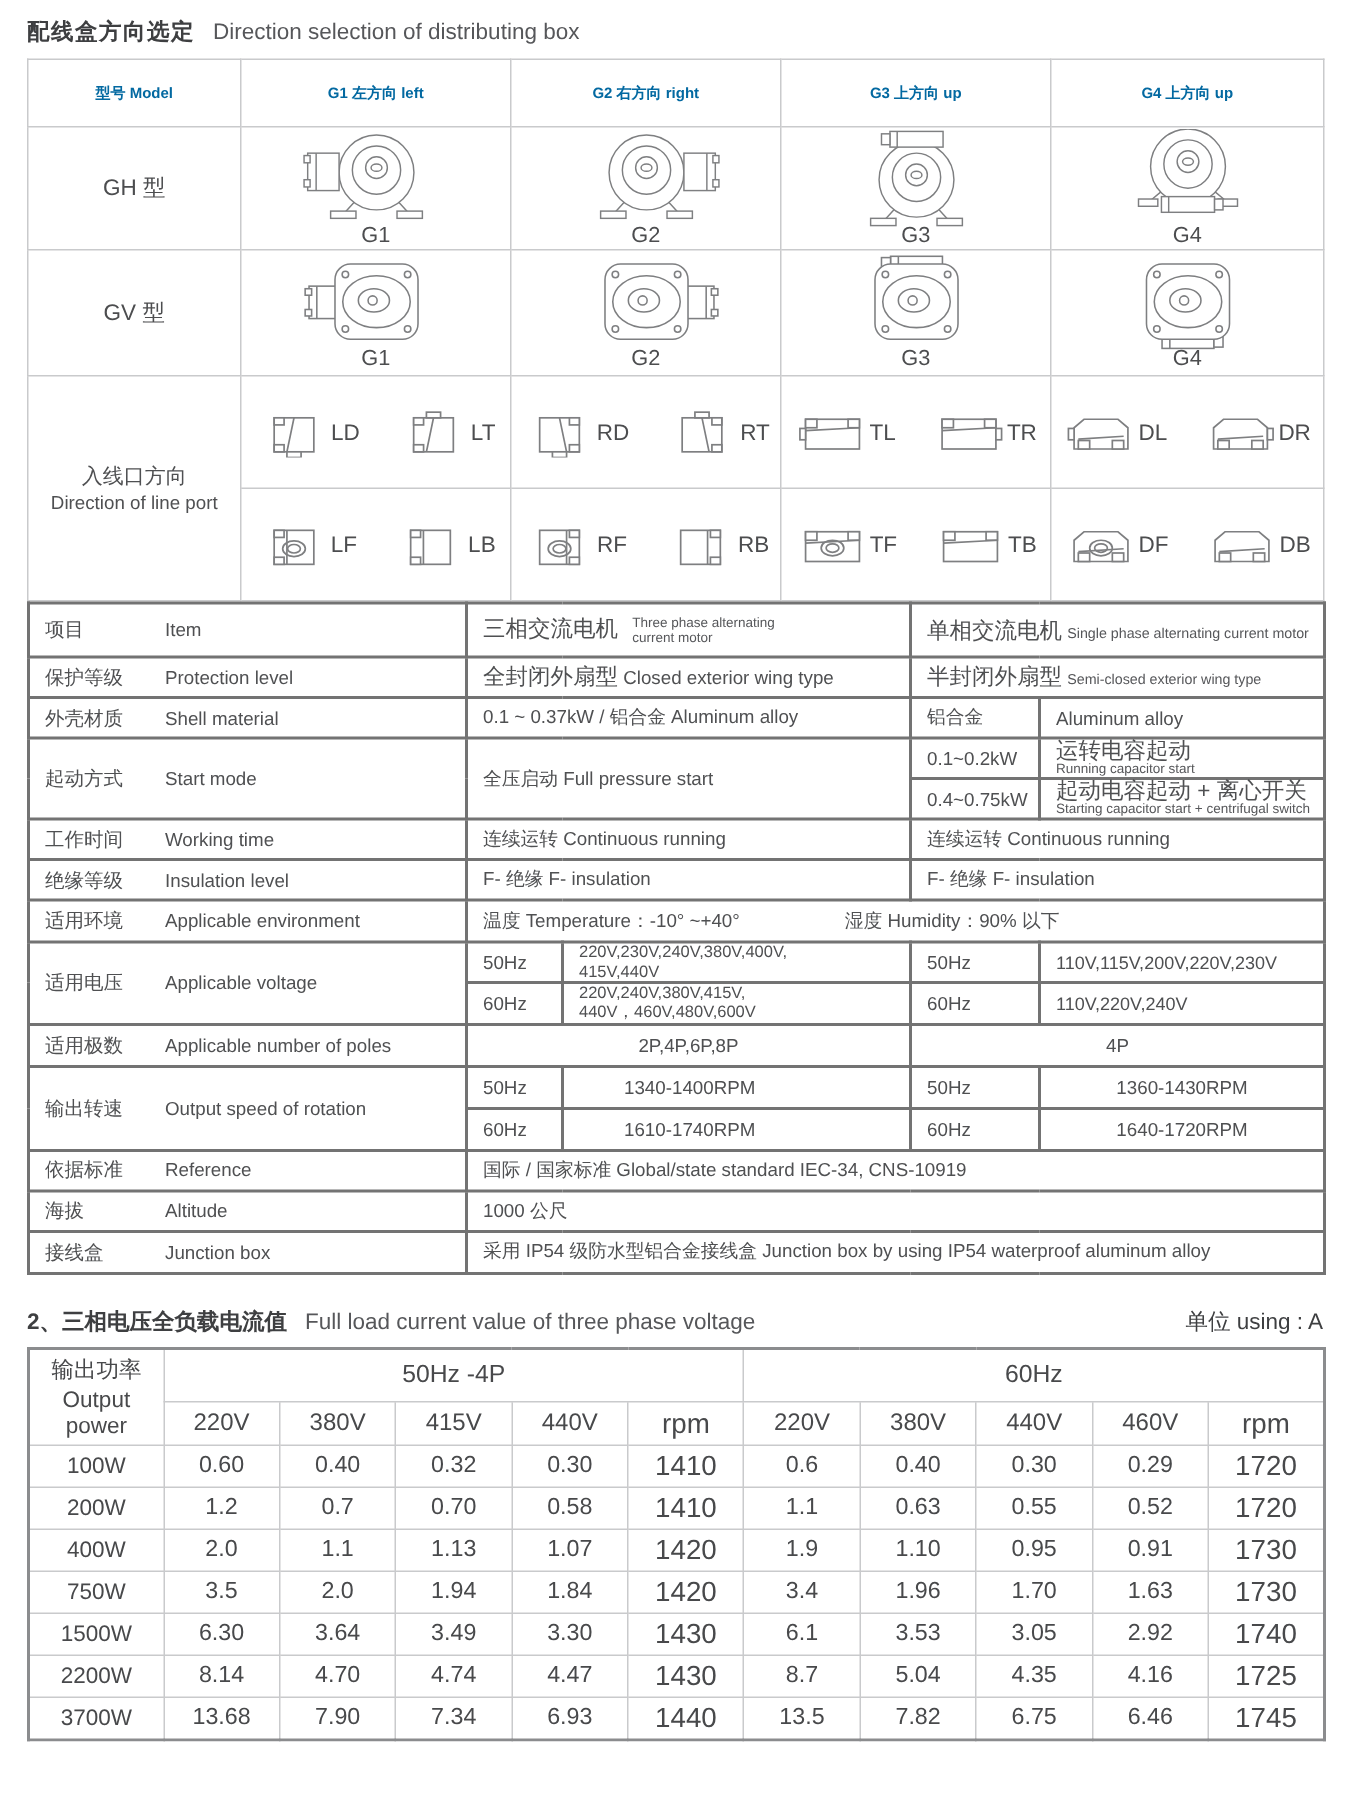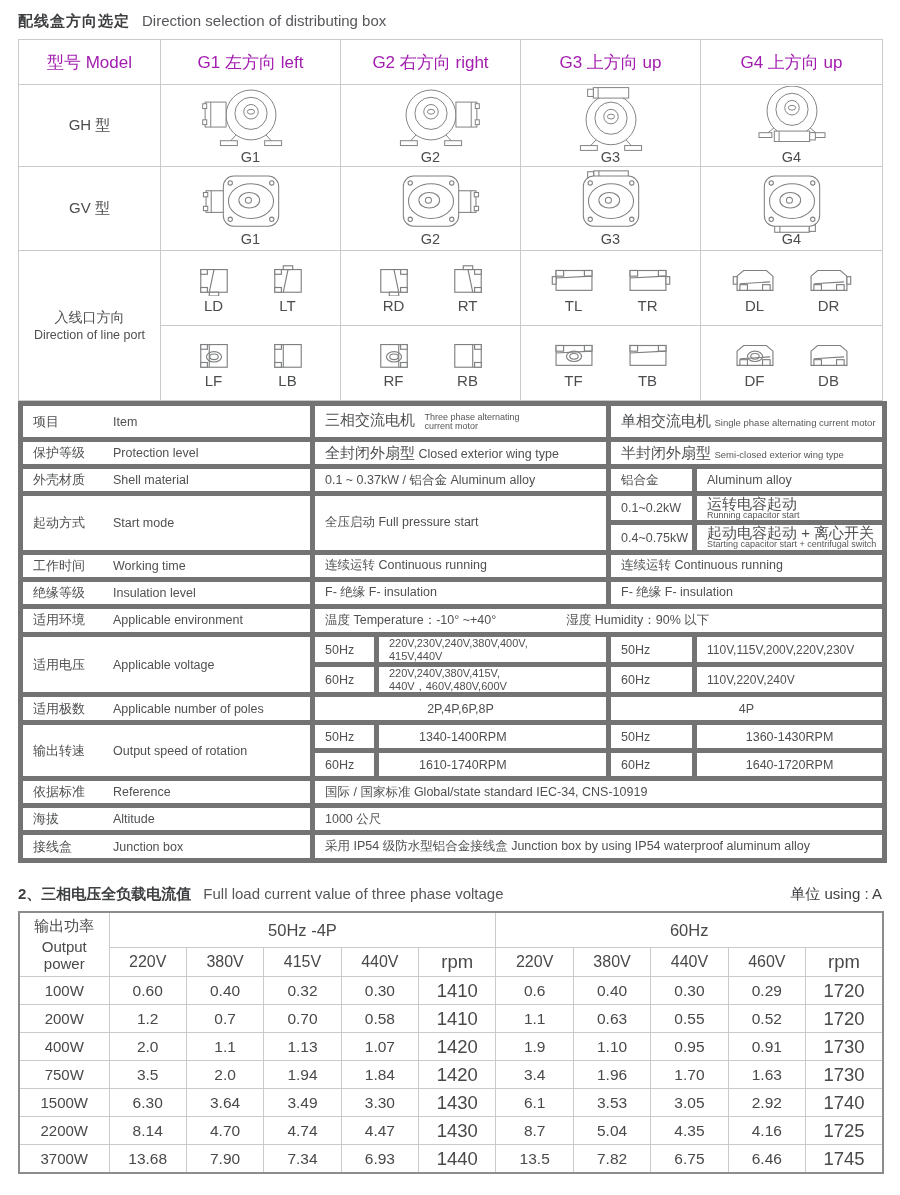--- a/index.html
+++ b/index.html
@@ -5,34 +5,34 @@
   html,body{margin:0;padding:0;background:#fff;}
   body{width:900px;font-family:"Liberation Sans","DejaVu Sans",sans-serif;color:#4f5052;}
   .page{padding:8px 18px 0 18px;}
   .sec-title{display:flex;align-items:baseline;gap:12px;font-size:15px;margin:4px 0 8px 0;}
   .sec-title .zh{font-weight:bold;color:#3e3f41;letter-spacing:1px;}
   .sec-title .en{color:#56575a;}
   table{border-collapse:collapse;table-layout:fixed;width:864px;}
   
   table.boxdir{border:1.4px solid #a2a3a5;}
   table.boxdir th,table.boxdir td{border:1px solid #c9cacc;padding:0;text-align:center;vertical-align:middle;}
-  table.boxdir th{font-weight:normal;font-size:17px;height:44px;color:#a21caf;}
+  table.boxdir th{font-weight:bold;font-size:10px;height:44px;color:#0369a1;}
   .rowlabel{font-size:15px;color:#4c4d4f;}
   .portlabel .zh{font-size:14px;display:block;}
   .portlabel .en{font-size:12.5px;display:block;margin-top:1px;}
   .motorfig{display:flex;flex-direction:column;align-items:center;}
   .motorfig .cap{font-size:14.5px;margin-top:-3px;color:#4c4d4f;}
   .portpair{display:flex;justify-content:center;gap:24px;}
-  .portfig{display:flex;flex-direction:column;align-items:center;}
+  .portfig{display:flex;flex-direction:row;align-items:center;}
   .portfig .cap{font-size:15px;margin-top:1px;color:#4c4d4f;}
   .diag *{stroke:#7e7f81;stroke-width:1.2;fill:none;}
   .diag .f{fill:#fff;}
   
   table.spec{border:1.4px solid #a2a3a5;font-size:12.5px;}
-  table.spec td{border:5px solid #737373;padding:0 0 0 10px;text-align:left;vertical-align:middle;color:#4f5052;}
+  table.spec td{border:2px solid #737373;padding:0 0 0 10px;text-align:left;vertical-align:middle;color:#4f5052;}
   td.itemcell{padding-left:17px;}
   td.itemcell .zh{display:inline-block;width:80px;font-size:13px;}
   td.itemcell .en{font-size:12.5px;}
   .zh13{font-size:15px;}
   .tiny{font-size:9px;line-height:1.05;display:block;color:#56575a;}
   .tinyline{font-size:9.5px;color:#56575a;}
   .small2{font-size:11px;line-height:1.15;}
   td.freq{padding-left:9px;font-size:12.5px;}
   td.freqc{text-align:center;padding-left:0;}
   .envcell{display:flex;gap:70px;}

